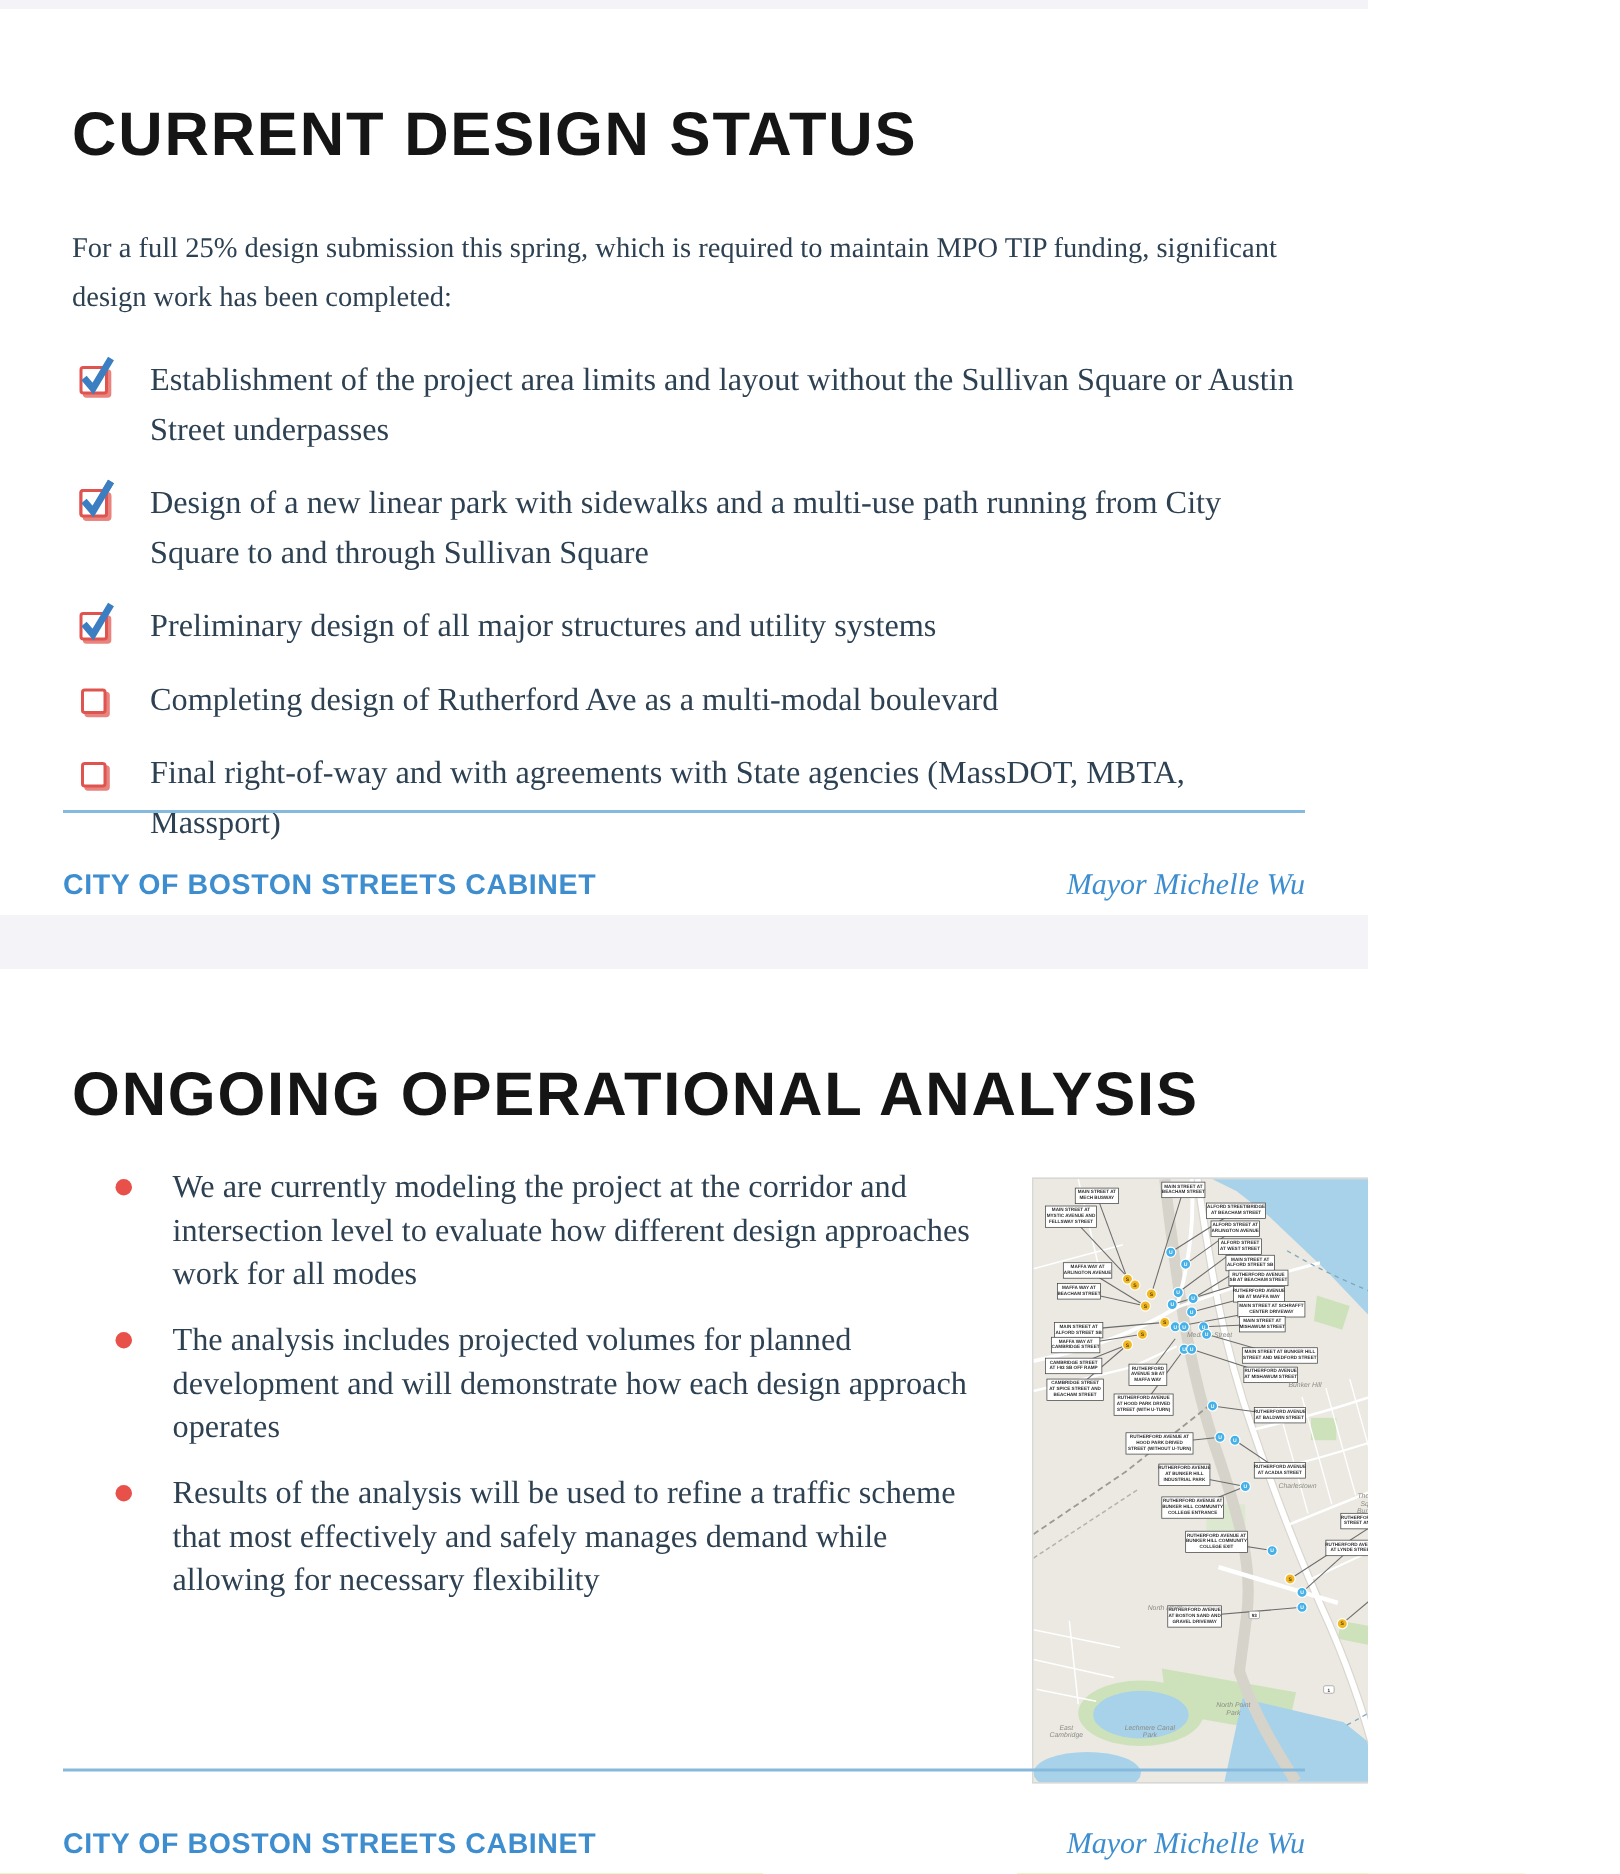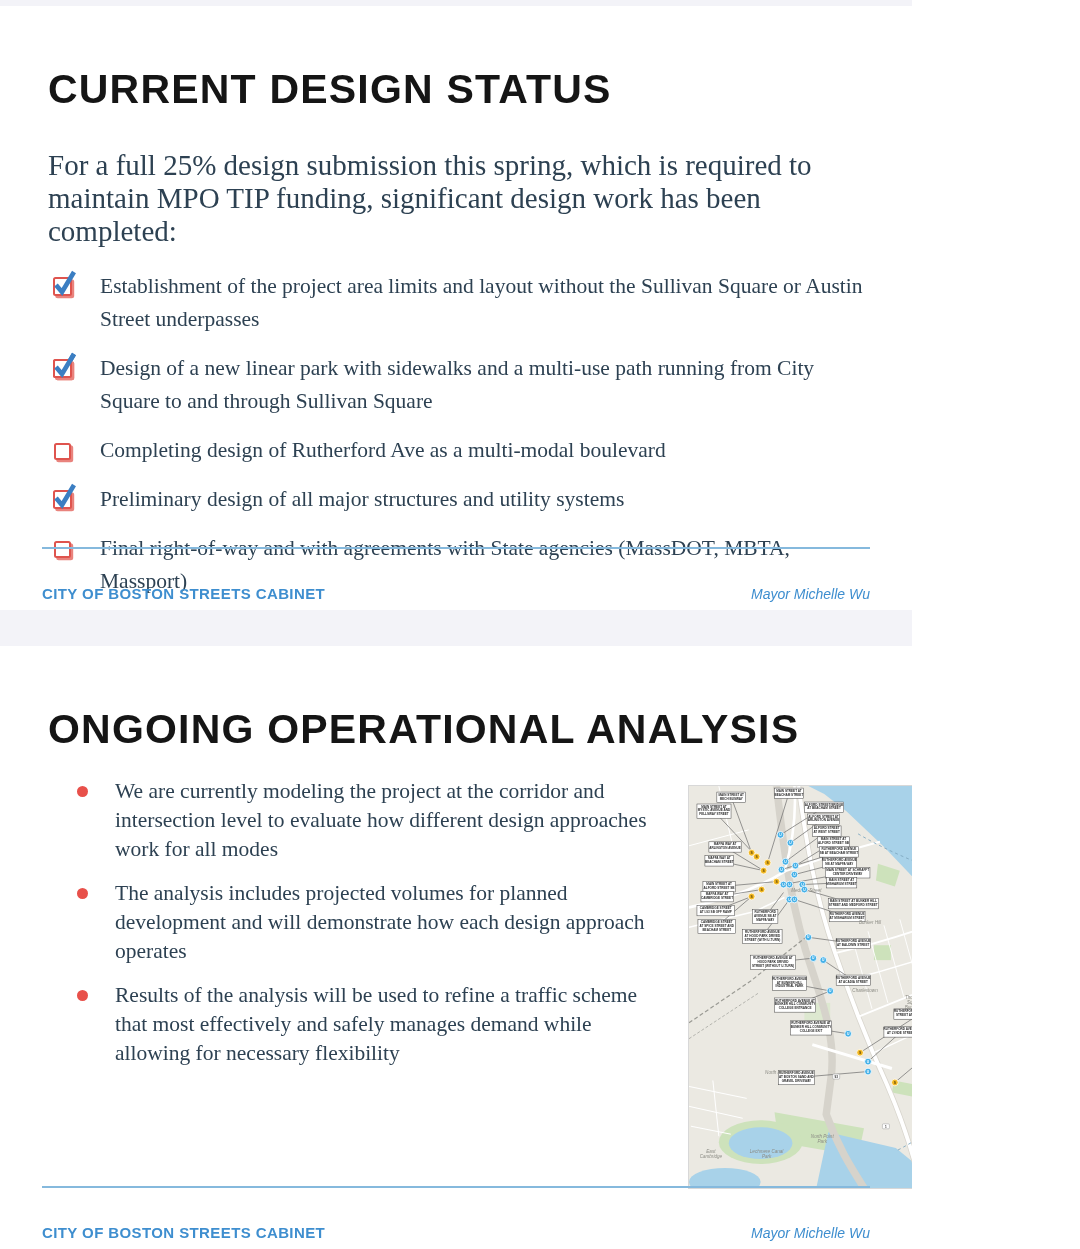--- a/index.html
+++ b/index.html
@@ -6,33 +6,33 @@
   .page{position:relative;width:912px;height:1249px;background:#bef264;overflow:hidden;
         font-family:"Liberation Serif",serif;color:#2d4152;}
   .band{width:100%;background:#f3f3f8;}
   .top-strip{height:6px;}
   .slide{position:relative;width:100%;background:#ffffff;}
   .slide1{height:604px;}
   .slide-gap{height:36px;}
   .slide2{height:603px;}
   .slide-title{margin:0;padding:60px 0 0 48px;font-family:"Liberation Sans",sans-serif;
         font-weight:800;font-size:41px;letter-spacing:1.2px;color:#151515;}
-  .intro{margin:36px 48px 0 48px;font-size:29px;line-height:33px;}
+  .intro{margin:36px 48px 0 48px;font-size:19px;line-height:33px;}
   ul.checklist{list-style:none;margin:22px 48px 0 0;padding:0 0 0 48px;}
   .check-item{position:relative;padding-left:52px;font-size:21.5px;line-height:33px;margin-top:16px;}
   .cbx{position:absolute;left:5px;top:7px;width:15px;height:15px;background:#fff;
        border:2.6px solid #df544e;border-radius:2.5px;box-shadow:2.2px 2.2px 0 #e9837d;}
   .tick{position:absolute;left:-3px;top:-10px;width:27px;height:29px;overflow:visible;}
   .tick polyline{fill:none;stroke:#3b7ec2;stroke-width:4.6;}
   li[data-checked="false"] .cbx{width:13px;height:13px;top:9px;left:6px;}
   .slide-footer{position:absolute;left:42px;right:42px;bottom:8px;border-top:2px solid #85b9dd;
        padding-top:12px;display:flex;justify-content:space-between;align-items:baseline;}
-  .footer-brand{font-family:"Liberation Sans",sans-serif;font-weight:700;font-size:15px;
+  .footer-brand{font-family:"Liberation Sans",sans-serif;font-weight:700;font-size:19px;
        letter-spacing:.4px;color:#3e8ecf;}
-  .footer-mayor{font-family:Liberation Sans, sans-serif;font-style:italic;font-size:14px;color:#3e8ecf;margin-top:25px;}
+  .footer-mayor{font-family:Liberation Serif, serif;font-style:italic;font-size:20px;color:#3e8ecf;margin-top:25px;}
   ul.bullets{list-style:none;margin:24px 0 0 15px;padding:0 0 0 48px;width:600px;}
   .bullet-item{position:relative;padding-left:52px;font-size:21.5px;line-height:29px;margin-bottom:15px;}
   .dot{position:absolute;left:14px;top:9px;width:11px;height:11px;border-radius:50%;background:#e8504a;}
   .map-wrap{position:absolute;left:688px;top:139px;width:364px;height:404px;border:1px solid #d8d8d8;
        box-sizing:border-box;background:#ebe9e2;}
   .map-wrap svg{display:block;width:100%;height:100%;}
   .co-t{font-family:"Liberation Sans",sans-serif;font-size:3.1px;font-weight:600;fill:#2b2b2b;}
   .pl-t{font-family:"Liberation Sans",sans-serif;font-size:4.6px;fill:#8b8b84;font-style:italic;}
   .mk-t{font-family:"Liberation Sans",sans-serif;font-size:3.4px;font-weight:700;}
   .lg-t{font-family:"Liberation Sans",sans-serif;}
@@ -63,31 +63,31 @@
           </span>
       </li>
       <li class="check-item" data-checked="true">
         <span class="cbx">
             <svg class="tick" viewBox="0 0 27 29">
               <polyline points="4,16 10,23 22,3"></polyline>
             </svg>
           </span>
         <span>Design of a new linear park with sidewalks and a multi-use path running from City Square to and through Sullivan Square</span>
       </li>
-      <li class="check-item" data-checked="false">
-        <span class="cbx"></span>
-        <span>Completing design of Rutherford Ave as a multi-modal boulevard</span>
-      </li>
       <li class="check-item" data-checked="true">
         <span class="cbx">
             <svg class="tick" viewBox="0 0 27 29">
               <polyline points="4,16 10,23 22,3"></polyline>
             </svg>
           </span>
         <span>Preliminary design of all major structures and utility systems</span>
+      </li>
+      <li class="check-item" data-checked="false">
+        <span class="cbx"></span>
+        <span>Completing design of Rutherford Ave as a multi-modal boulevard</span>
       </li>
       <li class="check-item" data-checked="false">
         <span class="cbx"></span>
         <span>Final right-of-way and with agreements with State agencies (MassDOT, MBTA, Massport)</span>
       </li>
     </ul>
     <footer class="slide-footer">
       <span class="footer-brand">CITY OF BOSTON STREETS CABINET</span>
       <span class="footer-mayor">Mayor Michelle Wu</span>
     </footer>

